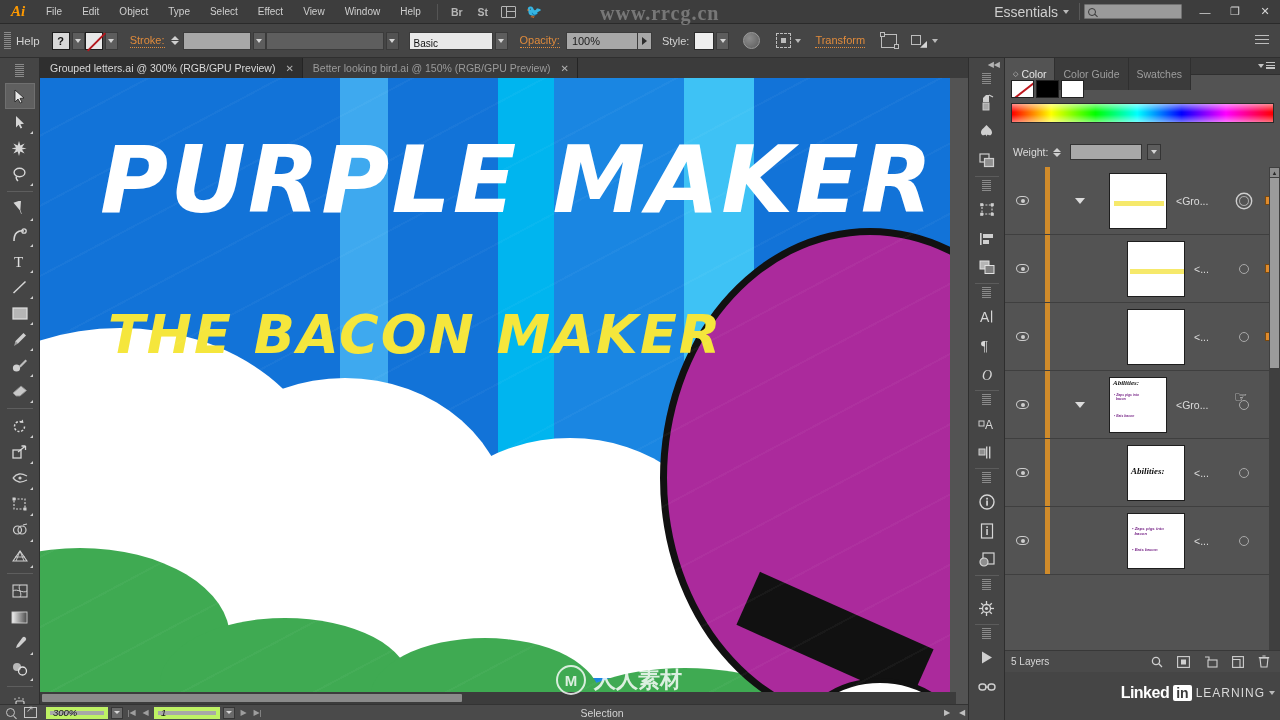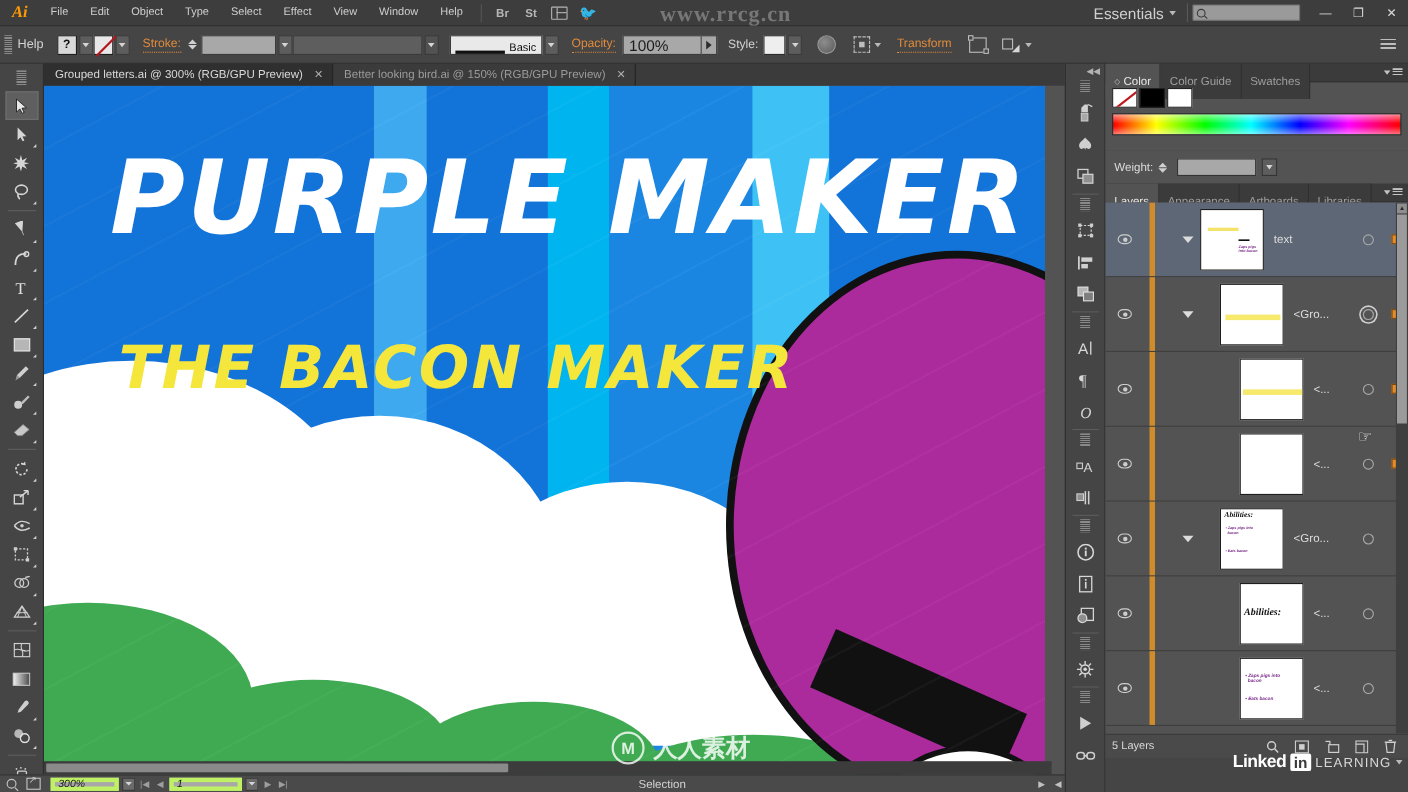--- a/index.html
+++ b/index.html
@@ -110,27 +110,27 @@
     width:68px;height:18px;background:#a8a8a8;border:1px solid #3b3b3b;
     display:flex;align-items:center;padding-left:4px;font-size:10.5px;color:#1c1c1c;
   }
   .field-dark {
     width:118px;height:18px;background:#5e5e5e;border:1px solid #3b3b3b;
     display:flex;align-items:center;padding-left:4px;font-size:10.5px;color:#9b9b9b;
   }
   .dd-arrow.dark{background:#525252;}
   .stroke-preview {
     width:84px;height:18px;background:#e9e9e9;border:1px solid #3b3b3b;
-    display:flex;align-items:flex-end;padding:0 4px;gap:4px;margin-left:10px;
+    display:flex;align-items:flex-start;padding:0 4px;gap:4px;margin-left:10px;flex-direction:column;
   }
   .stroke-line{flex:1;height:3px;background:#111;}
   .stroke-name{font-size:10px;color:#111;}
   .opacity-field{
     width:72px;height:18px;background:#a8a8a8;border:1px solid #3b3b3b;
-    display:flex;align-items:center;padding-left:5px;font-size:14px;color:#1c1c1c;
+    display:flex;align-items:center;padding-left:5px;font-size:11px;color:#1c1c1c;
   }
   .play-arrow{
     width:14px;height:18px;background:#a8a8a8;border:1px solid #3b3b3b;border-left:none;
     display:flex;align-items:center;justify-content:center;
   }
   .play-arrow:after{content:"";width:0;height:0;border-top:4px solid transparent;border-bottom:4px solid transparent;border-left:5px solid #2d2d2d;}
   .lbl-plain{color:#d3d3d3;font-size:11px;margin:0 5px 0 10px;}
   .style-sw{width:20px;height:18px;background:#eee;border:1px solid #2a2a2a;}
   .round-ico{
     width:17px;height:17px;border-radius:50%;border:1.5px solid #9a9a9a;margin-left:14px;
@@ -854,63 +854,23 @@
     <div class="strokebody">
       <span class="wt-lbl">Weight:</span>
       <span class="spinner">
           <i class="up"></i>
           <i class="dn"></i>
         </span>
       <span class="wt-field"></span>
       <span class="wt-dd"></span>
     </div>
 
-    <div class="panel-tabs">
-      <div class="ptab active">
-        <span>Layers</span>
-      </div>
-      <div class="ptab">
-        <span>Appearance</span>
-      </div>
-      <div class="ptab">
-        <span>Artboards</span>
-      </div>
-      <div class="ptab">
-        <span>Libraries</span>
-      </div>
-      <div class="pmenu">
-        <span class="tri"></span>
-          <span class="bars"></span>
-      </div>
-    </div>
 
     <div class="layers-body">
 
-      <div class="lrow selected">
-        <span class="lr-eye">
-            <i class="eye"></i>
-          </span>
-        <span class="lr-lock"></span>
-        <span class="lr-strip"></span>
-        <span class="lr-tri">
-            <i class="tri-dn"></i>
-          </span>
-        <span class="lr-thumb">
-          <i class="th-line" style="left:6px;top:16px;width:28px;height:3px;background:#f3e36a;"></i>
-          <i class="th-txt" style="left:34px;top:24px;color:#111;font-size:5px;">▬▬</i>
-          <i class="th-txt" style="left:34px;top:31px;">Zaps pigs<br>into bacon</i>
-        </span>
-        <span class="lr-name">text</span>
-        <span class="lr-target">
-            <i class="tcircle"></i>
-          </span>
-        <span class="lr-sel">
-            <i class="selsq"></i>
-          </span>
-      </div>
 
       <div class="lrow">
         <span class="lr-eye">
             <i class="eye"></i>
           </span>
         <span class="lr-lock"></span>
         <span class="lr-strip"></span>
         <span class="lr-tri">
             <i class="tri-dn"></i>
           </span>

